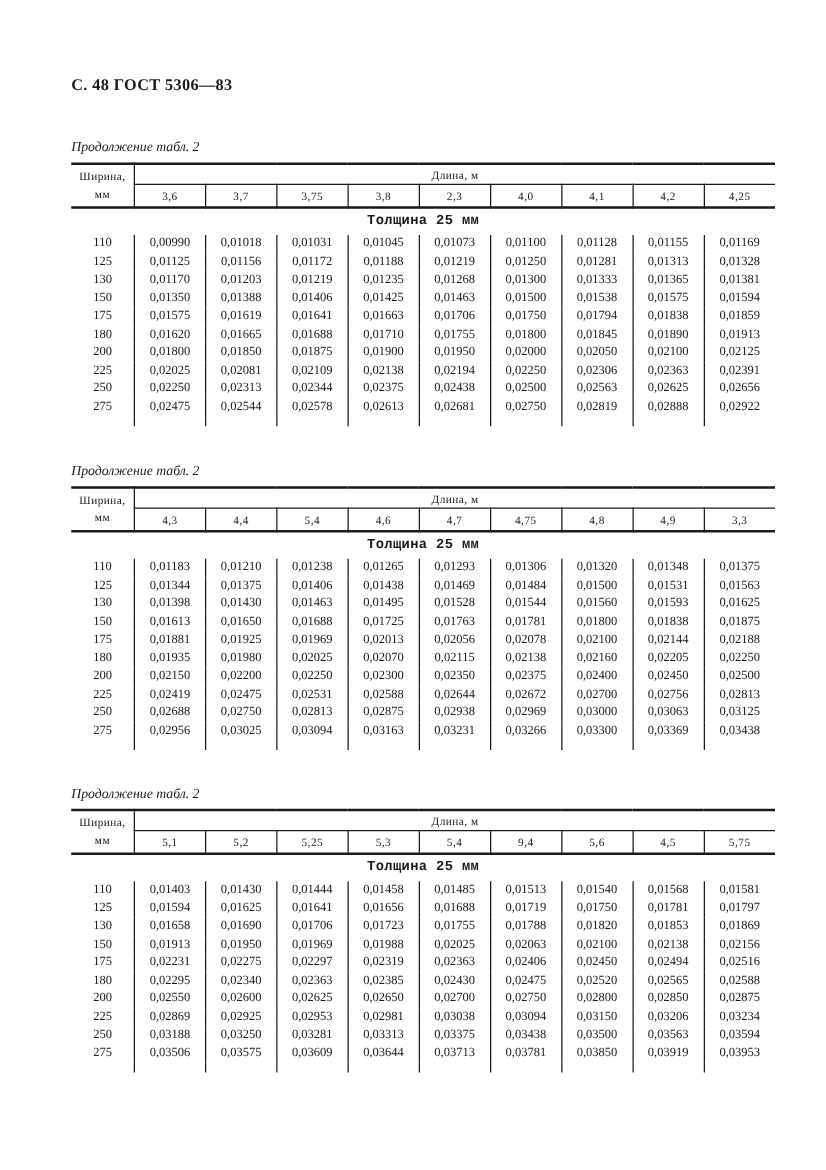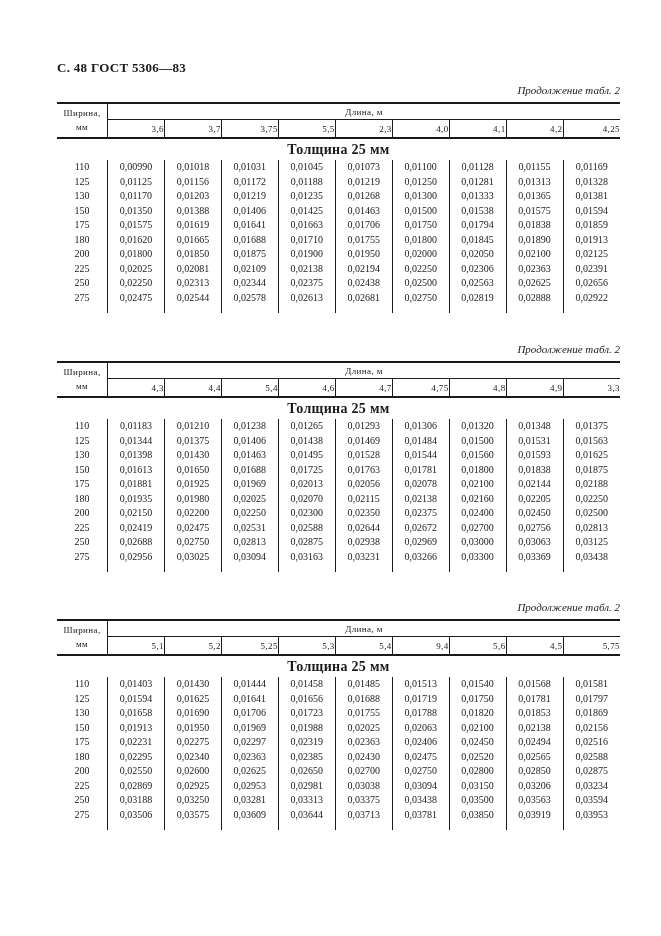--- a/index.html
+++ b/index.html
@@ -15,25 +15,24 @@
     height: 936px;
     background: #ffffff;
     box-sizing: border-box;
     padding: 60px 41px 0 57px;
     overflow: hidden;
   }
   .page-header {
     font-size: 13px;
     font-weight: bold;
     letter-spacing: 0.3px;
-    margin: 0 0 8px 0;
+    margin: 0 0 36px 0;
   }
   .table-block { margin: 0; }
   .caption {
-    text-align: right;
     font-style: italic;
     font-size: 11px;
     margin-bottom: 6px;
   }
   table.dim-table {
     width: 100%;
     border-collapse: collapse;
     table-layout: fixed;
     border-top: 2.5px solid #1a1a1a;
   }
@@ -54,37 +53,37 @@
   }
   th.length-head {
     border-left: 1.2px solid #1a1a1a;
     border-bottom: 1.2px solid #1a1a1a;
     height: 15px;
     font-family: Liberation Serif, serif;
   }
   tr.cols-row th {
     border-left: 1.2px solid #1a1a1a;
     height: 17px;
-    text-align: right;
   }
   tbody td {
     padding: 0;
     text-align: center;
     font-size: 10px;
     height: 14.5px;
     line-height: 14.5px;
   }
   tbody td.value-cell { border-left: 1.1px solid #1a1a1a; }
   tr.thickness-row td {
     border: none;
     font-weight: bold;
-    font-size: 14px;
+    font-size: 11px;
     height: 21px;
     line-height: 21px;
     letter-spacing: 0.3px;
+    font-family: Liberation Mono, monospace;
   }
   tr.tail-row td { height: 8px; line-height: 8px; }
   .spacer-a { height: 30px; }
   .spacer-b { height: 29px; }
 </style>
 </head>
 <body>
 
 <div class="page">
 
@@ -95,21 +94,21 @@
     <table class="dim-table">
       <thead>
         <tr>
           <th class="width-head" rowspan="2"><span>Ширина,</span><br><span>мм</span></th>
           <th class="length-head" colspan="9">Длина, м</th>
         </tr>
         <tr class="cols-row">
             <th>3,6</th>
             <th>3,7</th>
             <th>3,75</th>
-            <th>5,5</th>
+            <th>3,8</th>
             <th>2,3</th>
             <th>4,0</th>
             <th>4,1</th>
             <th>4,2</th>
             <th>4,25</th>
           </tr>
       </thead>
       <tbody class="data-body">
         <tr class="thickness-row">
           <td colspan="10">Толщина 25 мм</td>

